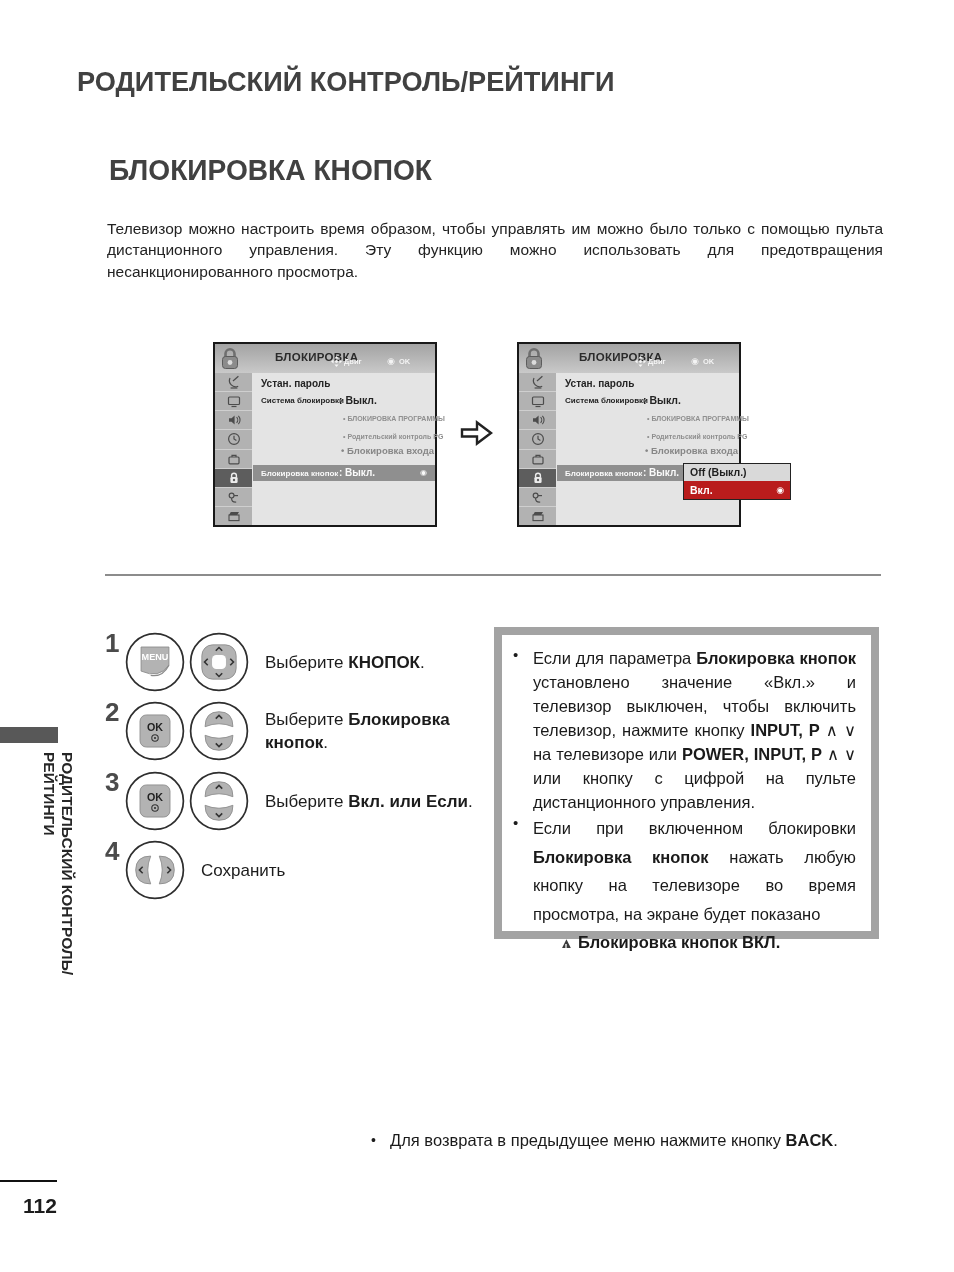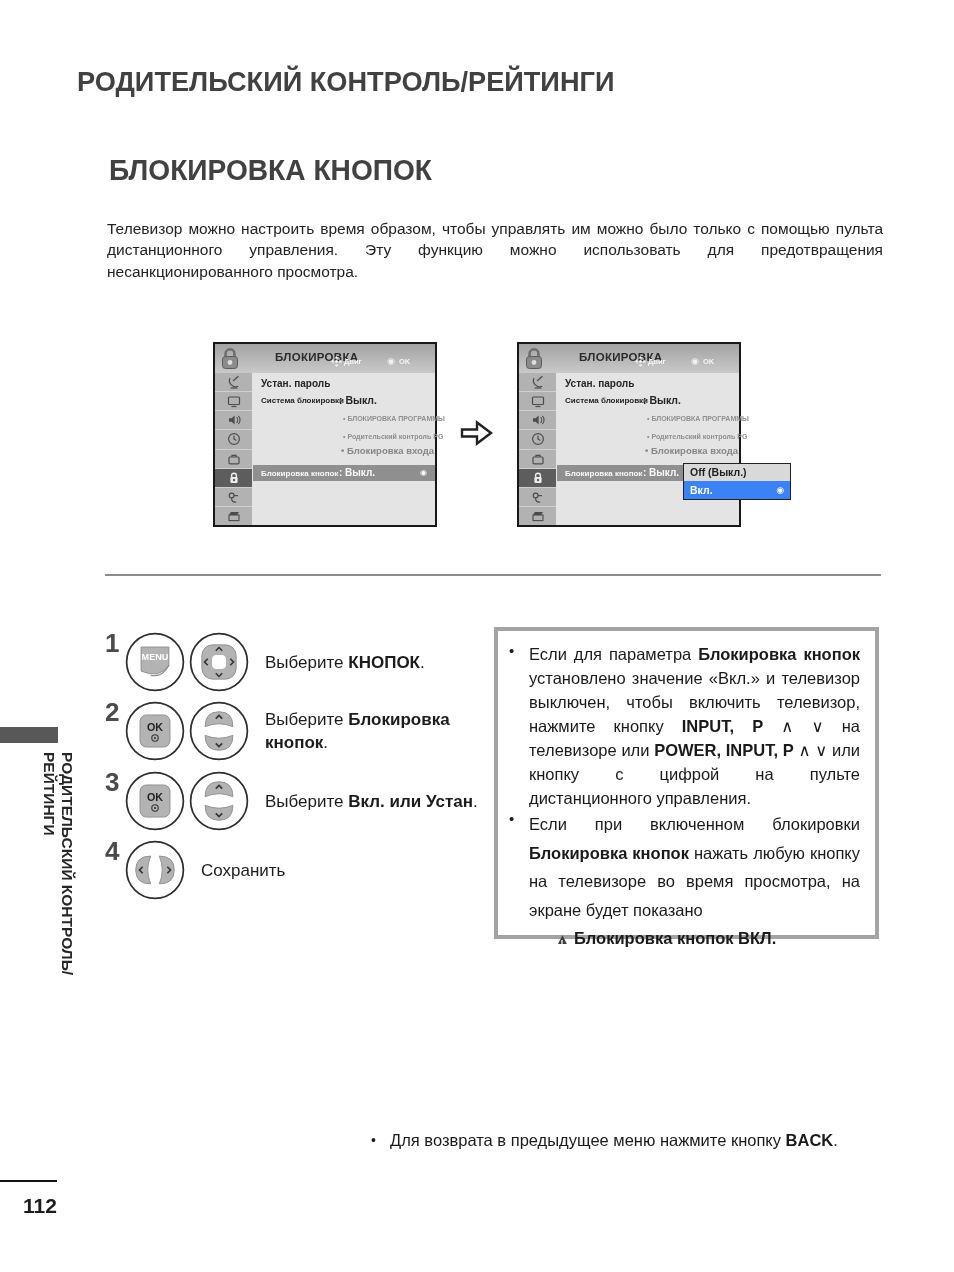--- a/index.html
+++ b/index.html
@@ -38,37 +38,37 @@
   .r-sub2{left:90px;top:60px;font-size:7px;font-weight:bold;color:#8f8f8f;}
   .r-sub3{left:88px;top:72px;font-size:9.5px;font-weight:bold;color:#878787;}
   .r-hl{left:0;top:92px;right:0;height:16px;background:#8f8f8f;}
   .r-hl .lbl{position:absolute;left:8px;top:4px;font-size:8px;font-weight:bold;color:#fafafa;}
   .r-hl .val{position:absolute;left:86px;top:2px;font-size:10px;font-weight:bold;color:#fafafa;}
   .r-hl .sym{position:absolute;right:8px;top:3px;font-size:8px;color:#fafafa;}
   .r-hl .sym::before{content:"◉";}
   
   .dropdown{position:absolute;left:126px;top:90px;width:106px;border:1px solid #222;background:#d9d9d9;z-index:6;}
   .dd-off{height:17px;line-height:17px;padding-left:6px;font-size:10.5px;font-weight:bold;color:#1f1f1f;background:#d9d9d9;}
-  .dd-on{position:relative;height:18px;line-height:18px;padding-left:6px;font-size:10.5px;font-weight:bold;color:#ffffff;background:#3b82f6;}
+  .dd-on{position:relative;height:18px;line-height:18px;padding-left:6px;font-size:10.5px;font-weight:bold;color:#ffffff;background:#b91c1c;}
   .dd-on .sym{position:absolute;right:6px;top:0;font-size:9px;color:#fff;}
   .dd-on .sym::before{content:"◉";}
 
   
   .mid-arrow{position:absolute;left:460px;top:419px;}
 
   
   .divider{position:absolute;left:105px;top:574px;width:776px;height:2px;background:#8c8c8c;}
 
   
   .step{position:absolute;left:105px;display:flex;align-items:center;}
   .step-num{width:20px;font-size:26px;font-weight:bold;color:#4b4b4b;align-self:flex-start;margin-top:-4px;}
   .btn-circle{width:60px;height:60px;margin-right:4px;}
   .step-text{margin-left:12px;font-size:17px;color:#1c1c1c;width:215px;line-height:23px;}
   
-  .note-box{position:absolute;left:494px;top:627px;width:385px;height:312px;border:4px solid #a3a3a3;box-sizing:border-box;padding:11px 15px 8px 11px;}
+  .note-box{position:absolute;left:494px;top:627px;width:385px;height:312px;border:8px solid #a3a3a3;box-sizing:border-box;padding:11px 15px 8px 11px;}
   .note-bullet{display:flex;}
   .marker{width:20px;font-size:15px;color:#1c1c1c;}
   .marker::before{content:"•";}
   .ntext{flex:1;text-align:justify;font-size:16.5px;color:#1a1a1a;}
   .nb1 .ntext{line-height:24px;}
   .nb2 .ntext{line-height:28.5px;}
   .warn-line{margin-left:26px;font-weight:bold;}
   .warn-icon{position:relative;display:inline-block;width:19px;}
   .warn-icon::before{content:"▲";font-size:15px;color:#3a3a3a;}
   .warn-icon::after{content:"!";position:absolute;left:5.5px;top:4.5px;font-size:9px;font-weight:bold;color:#ffffff;}
@@ -339,21 +339,21 @@
       </svg>
   </div>
   <div class="btn-circle">
     <svg width="60" height="60" viewBox="0 0 56 56">
         <circle cx="28" cy="28" r="26.5" fill="#fff" stroke="#2e2e2e" stroke-width="1.6"></circle>
         <path d="M15 24 Q15 10 28 10 Q41 10 41 24 Q28 18.5 15 24 Z" fill="#b3b3b3" stroke="#8a8a8a" stroke-width=".8"></path>
         <path d="M15 32 Q15 46 28 46 Q41 46 41 32 Q28 37.5 15 32 Z" fill="#b3b3b3" stroke="#8a8a8a" stroke-width=".8"></path>
         <path d="M25 16.5 L28 13.5 L31 16.5 M25 39.5 L28 42.5 L31 39.5" fill="none" stroke="#333" stroke-width="1.5"></path>
       </svg>
   </div>
-  <div class="step-text"><span>Выберите </span><b>Вкл. или Устан</b><span>.</span></div>
+  <div class="step-text"><span>Выберите </span><b>Вкл. или Если</b><span>.</span></div>
 </div>
 
 <div class="step" style="top:840px;">
   <div class="step-num">4</div>
   <div class="btn-circle">
     <svg width="60" height="60" viewBox="0 0 56 56">
         <circle cx="28" cy="28" r="26.5" fill="#fff" stroke="#2e2e2e" stroke-width="1.6"></circle>
         <path d="M24 15 Q10 15 10 28 Q10 41 24 41 Q18.5 28 24 15 Z" fill="#b3b3b3" stroke="#8a8a8a" stroke-width=".8"></path>
         <path d="M32 15 Q46 15 46 28 Q46 41 32 41 Q37.5 28 32 15 Z" fill="#b3b3b3" stroke="#8a8a8a" stroke-width=".8"></path>
         <path d="M16.5 25 L13.5 28 L16.5 31 M39.5 25 L42.5 28 L39.5 31" fill="none" stroke="#333" stroke-width="1.5"></path>

